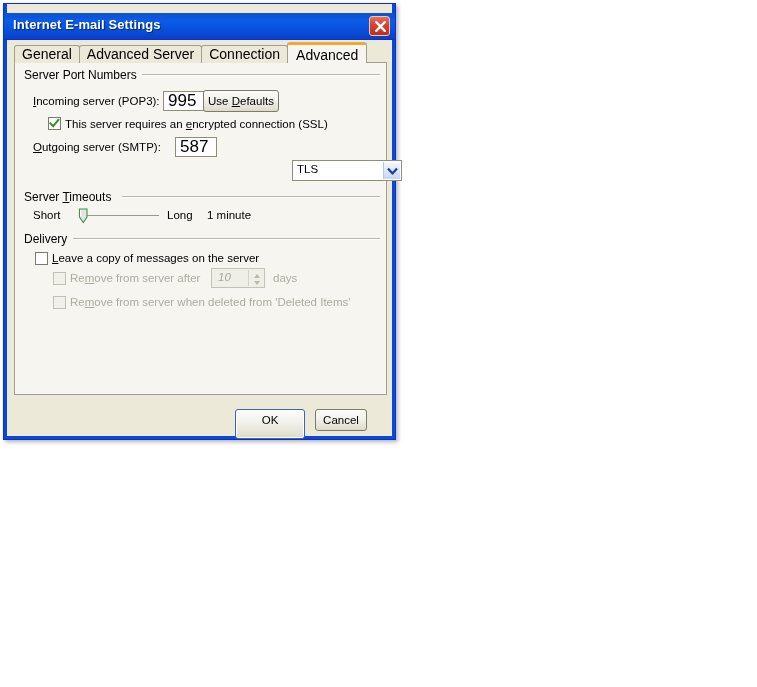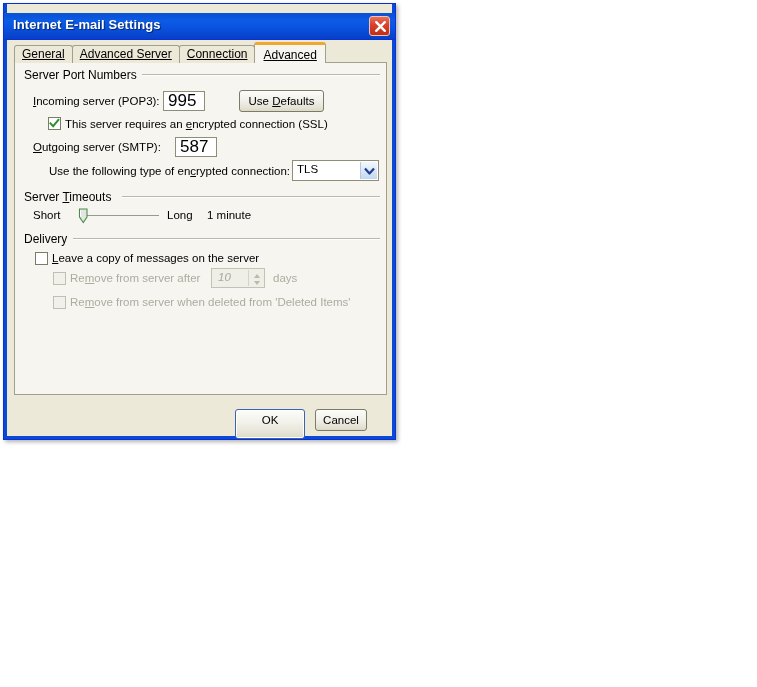--- a/index.html
+++ b/index.html
@@ -70,33 +70,32 @@
     left: 10px; top: 38px;
     height: 21px;
     display: flex;
     align-items: flex-end;
     z-index: 4;
   }
   .tab {
     height: 18px;
     line-height: 17px;
     padding: 0 7px;
-    font-size: 12px;
+    font-size: 14px;
     color: #000;
     background: #ece9d8;
     border: 1px solid #a0a08f;
     border-bottom: none;
     border-top-left-radius: 3px;
     border-top-right-radius: 3px;
     margin-right: -1px;
     box-sizing: border-box;
     white-space: nowrap;
     cursor: default;
     position: relative;
-    text-decoration: underline;
   }
   .tab.selected {
     height: 21px;
     line-height: 20px;
     background: #f6f5f0;
     border: 1px solid #a0a08f;
     border-bottom: none;
     border-top: 3px solid #f0a930;
     z-index: 3;
     padding: 0 8px;
@@ -270,40 +269,37 @@
 
   <div id="tabpage">
 
     <div class="grouplabel" style="left:9px; top:5px;">Server Port Numbers</div>
     <div class="grouprule" style="left:127px; top:11px; width:238px;"></div>
 
     <div class="lbl" style="left:18px; top:32px;">
       <span class="u">I</span><span>ncoming server (POP3):</span>
     </div>
     <input class="tbox" style="left: 148px; top: 28px; width: 42px; height: 20px;" readonly="" value="995">
-    <div class="btn" style="left:224px; top:27px; width:85px; height:22px; line-height:20px;">Use <span class="u">D</span>efaults</div>
+    <div class="btn" style="left:188px; top:27px; width:76px; height:22px; line-height:20px;">Use <span class="u">D</span>efaults</div>
 
     <div class="cbox" style="left:33px; top:54px;">
       <svg width="11" height="11" viewBox="0 0 11 11">
         <path d="M1.5 5.4 L4.1 8.2 L9.4 1.8" stroke="#2f8f2f" stroke-width="2" fill="none" stroke-linecap="square"></path>
       </svg>
     </div>
     <div class="lbl" style="left:50px; top:55px;">
       This server requires an <span class="u">e</span>ncrypted connection (SSL)
     </div>
 
     <div class="lbl" style="left:18px; top:78px;text-align:center;">
       <span class="u">O</span>utgoing server (SMTP):
     </div>
     <input class="tbox" style="left: 160px; top: 74px; width: 42px; height: 20px;" readonly="" value="587">
 
-    <div class="lbl" style="left:34px; top:102px;">
-      Use the following type of en<span class="u">c</span>rypted connection:
-    </div>
-    <div class="combo" style="left:277px; top:97px; width:87px; height:21px;">
+    <div class="combo" style="left:277px; top:97px; width:110px; height:21px;">
       <div class="ctext">TLS</div>
       <div class="carrow">
         <svg width="11" height="9" viewBox="0 0 11 9">
           <path d="M1 1.5 L5.5 6.5 L10 1.5" stroke="#1b3f8f" stroke-width="2.2" fill="none" stroke-linejoin="round"></path>
         </svg>
       </div>
     </div>
 
     <div class="grouplabel" style="left:9px; top:127px;">Server <span class="u">T</span>imeouts</div>
     <div class="grouprule" style="left:107px; top:133px; width:258px;"></div>

